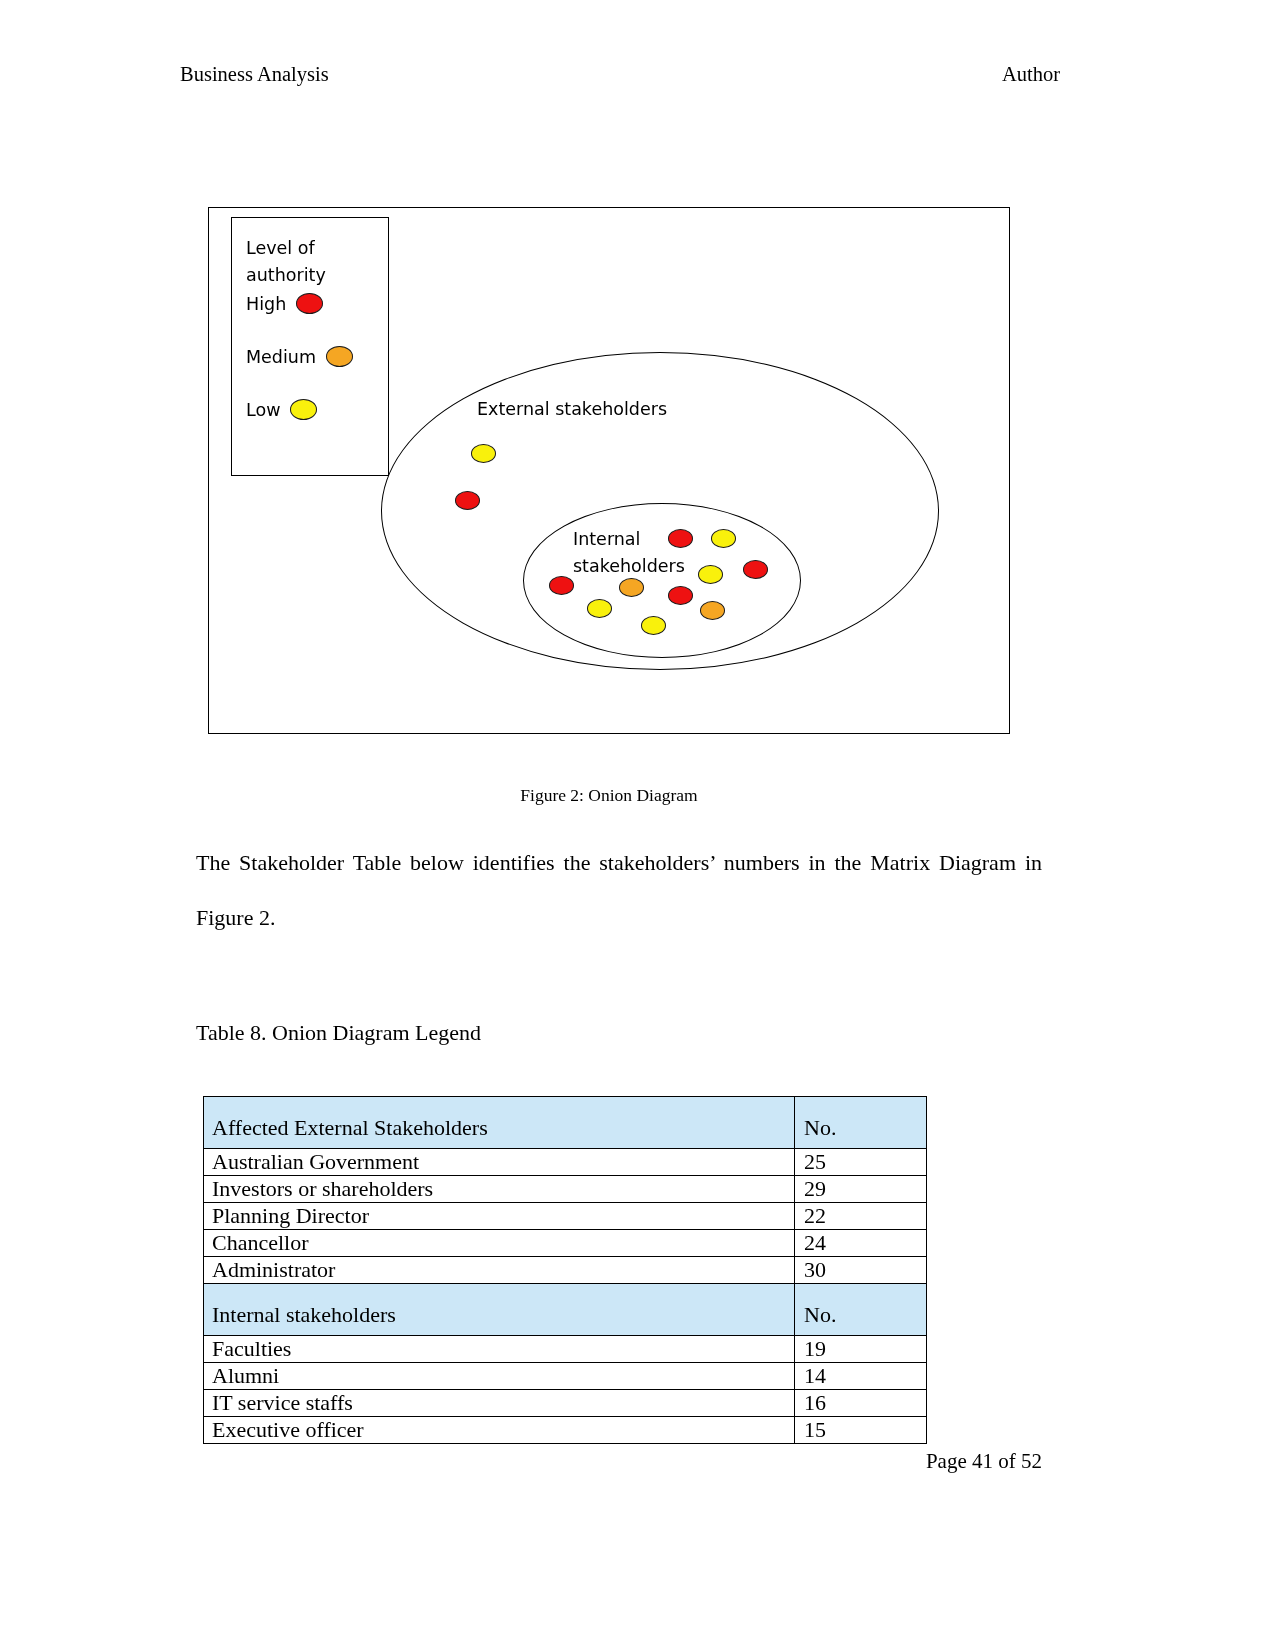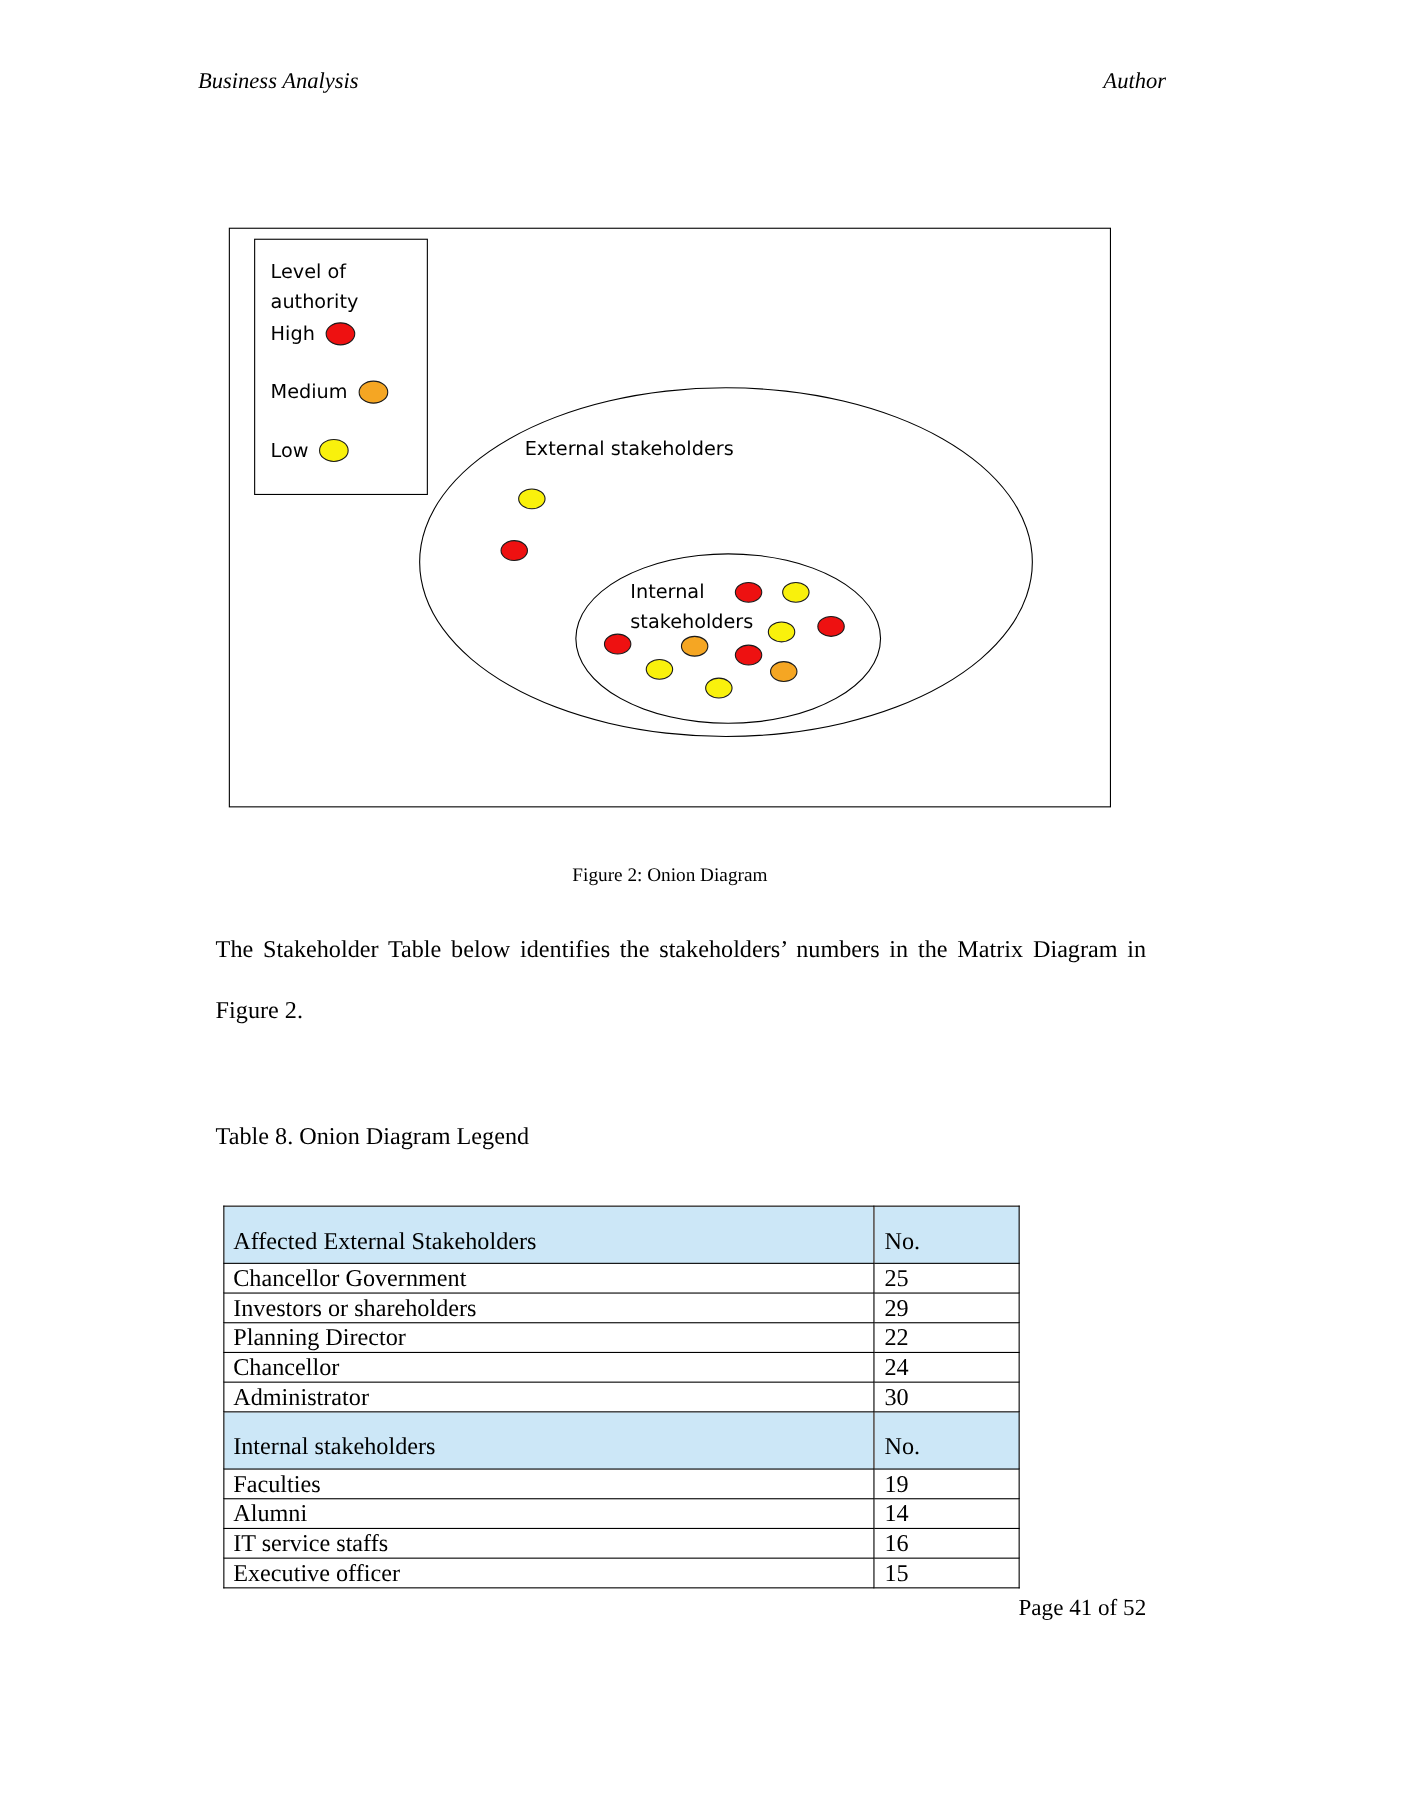--- a/index.html
+++ b/index.html
@@ -27,41 +27,41 @@
   .runhead {
     position: absolute;
     left: 180px;
     top: 62px;
     width: 880px;
     display: flex;
     justify-content: space-between;
     font-size: 20.5px;
     line-height: 1.2;
   }
-  .runhead span { white-space: nowrap; font-style: italic; }
+  .runhead span { white-space: nowrap; }
 
   
   .figure-frame {
     position: absolute;
     left: 208px;
     top: 207px;
     width: 802px;
     height: 527px;
     border: 1.4px solid #000;
     box-sizing: border-box;
     background: #fff;
   }
 
   
   .legend-box {
     position: absolute;
     left: 22px;
     top: 9px;
     width: 158px;
-    height: 233px;
+    height: 259px;
     border: 1.6px solid #000;
     box-sizing: border-box;
     background: #fff;
     font-family: "DejaVu Sans", "Liberation Sans", sans-serif;
   }
   .legend-title {
     position: absolute;
     left: 14px;
     top: 17px;
     font-size: 17.5px;
@@ -267,21 +267,21 @@
 
   <div class="tablecaption">Table 8. Onion Diagram Legend</div>
 
   <table class="legend-table">
     <tbody id="table-body">
         <tr class="hdr">
           <td>Affected External Stakeholders</td>
           <td class="num">No.</td>
         </tr>
         <tr>
-          <td>Chancellor Government</td>
+          <td>Australian Government</td>
           <td class="num">25</td>
         </tr>
         <tr>
           <td>Investors or shareholders</td>
           <td class="num">29</td>
         </tr>
         <tr>
           <td>Planning Director</td>
           <td class="num">22</td>
         </tr>

